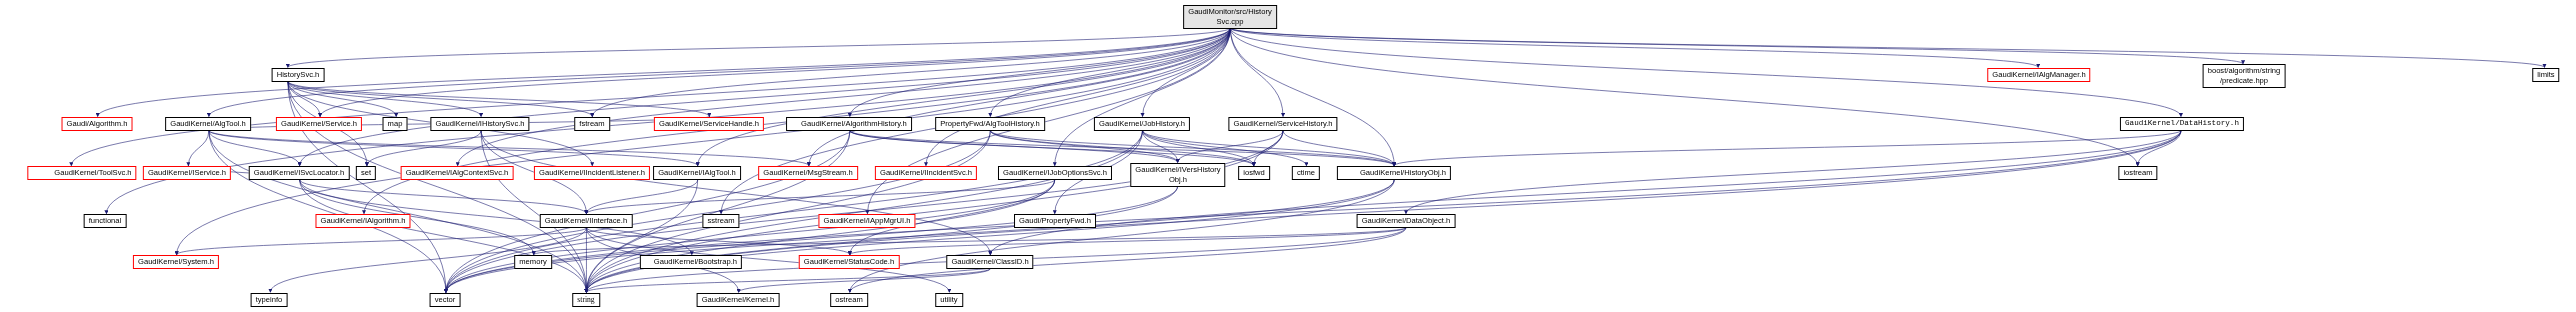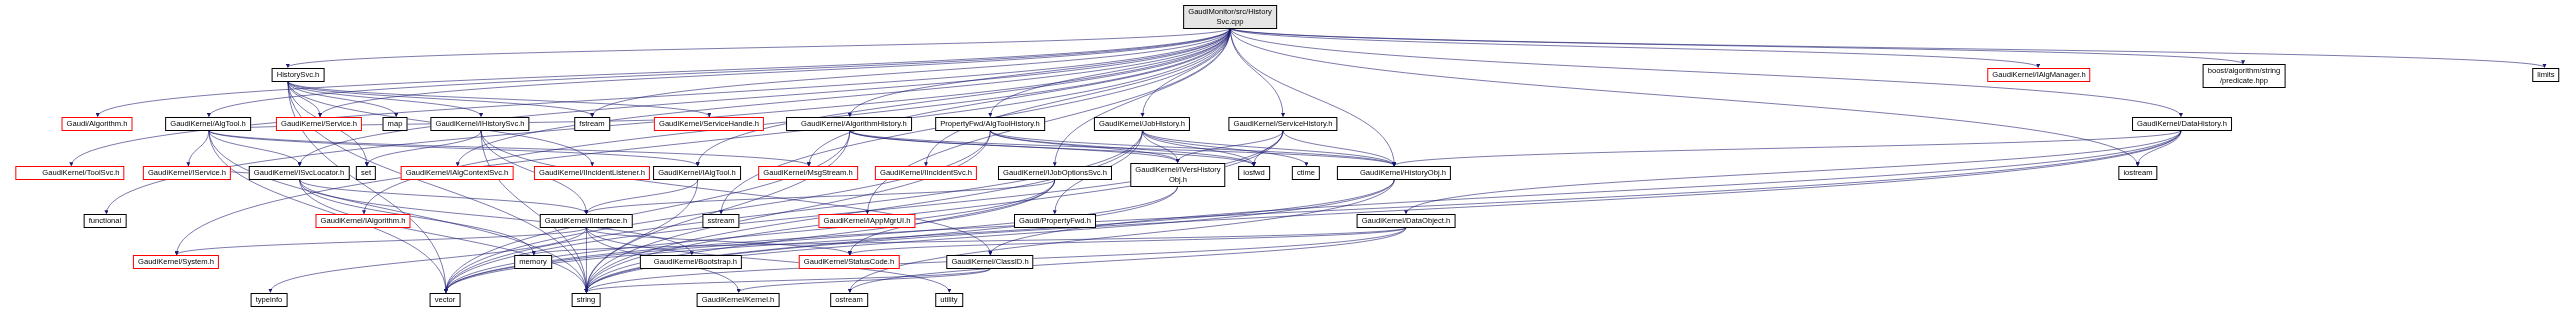--- a/index.html
+++ b/index.html
@@ -158,22 +158,22 @@
       <div class="node" style="left: 208px; top: 117px;">GaudiKernel/AlgTool.h</div>
       <div class="node truncated" style="left: 319px; top: 117px;">GaudiKernel/Service.h</div>
       <div class="node" style="left: 395px; top: 117px;">map</div>
       <div class="node" style="left: 480px; top: 117px;">GaudiKernel/IHistorySvc.h</div>
       <div class="node" style="left: 592px; top: 117px;">fstream</div>
       <div class="node truncated" style="left: 709px; top: 117px;">GaudiKernel/ServiceHandle.h</div>
       <div class="node" style="left: 849px; top: 117px; padding-left: 14px;">GaudiKernel/AlgorithmHistory.h</div>
       <div class="node" style="left: 990px; top: 117px;">PropertyFwd/AlgToolHistory.h</div>
       <div class="node" style="left: 1142px; top: 117px;">GaudiKernel/JobHistory.h</div>
       <div class="node" style="left: 1283px; top: 117px;">GaudiKernel/ServiceHistory.h</div>
-      <div class="node" style="left: 2182px; top: 117px;">GaudiKernel/DataHistory.h</div>
-      <div class="node truncated" style="left: 70px; top: 166px; padding-left: 26px;">GaudiKernel/ToolSvc.h</div>
+      <div class="node" style="left: 2182px; top: 117px; font-family: Liberation Mono, monospace;">GaudiKernel/DataHistory.h</div>
+      <div class="node truncated" style="left: 82px; top: 166px; padding-left: 26px;">GaudiKernel/ToolSvc.h</div>
       <div class="node truncated" style="left: 187px; top: 166px;">GaudiKernel/IService.h</div>
       <div class="node" style="left: 299px; top: 166px;">GaudiKernel/ISvcLocator.h</div>
       <div class="node" style="left: 366px; top: 166px;">set</div>
       <div class="node truncated" style="left: 457px; top: 166px;">GaudiKernel/IAlgContextSvc.h</div>
       <div class="node truncated" style="left: 592px; top: 166px;">GaudiKernel/IIncidentListener.h</div>
       <div class="node" style="left: 697px; top: 166px;">GaudiKernel/IAlgTool.h</div>
       <div class="node truncated" style="left: 808px; top: 166px;">GaudiKernel/MsgStream.h</div>
       <div class="node truncated" style="left: 926px; top: 166px;">GaudiKernel/IIncidentSvc.h</div>
       <div class="node" style="left: 1055px; top: 166px;">GaudiKernel/IJobOptionsSvc.h</div>
       <div class="node" style="left: 1178px; top: 163px;">GaudiKernel/IVersHistory
@@ -189,19 +189,19 @@
       <div class="node truncated" style="left: 867px; top: 214px;">GaudiKernel/IAppMgrUI.h</div>
       <div class="node" style="left: 1055px; top: 214px;">Gaudi/PropertyFwd.h</div>
       <div class="node" style="left: 1406px; top: 214px;">GaudiKernel/DataObject.h</div>
       <div class="node truncated" style="left: 176px; top: 255px;">GaudiKernel/System.h</div>
       <div class="node" style="left: 533px; top: 255px;">memory</div>
       <div class="node" style="left: 691px; top: 255px; padding-left: 13px;">GaudiKernel/Bootstrap.h</div>
       <div class="node truncated" style="left: 849px; top: 255px;">GaudiKernel/StatusCode.h</div>
       <div class="node" style="left: 990px; top: 255px;">GaudiKernel/ClassID.h</div>
       <div class="node" style="left: 269px; top: 293px;">typeinfo</div>
       <div class="node" style="left: 445px; top: 293px;">vector</div>
-      <div class="node" style="left: 586px; top: 293px;">string</div>
+      <div class="node" style="left: 586px; top: 293px; font-family: Liberation Serif, serif;">string</div>
       <div class="node" style="left: 738px; top: 293px;">GaudiKernel/Kernel.h</div>
       <div class="node" style="left: 849px; top: 293px;">ostream</div>
       <div class="node" style="left: 949px; top: 293px;">utility</div>
     </div>
 </div>
 
 
 </body></html>

